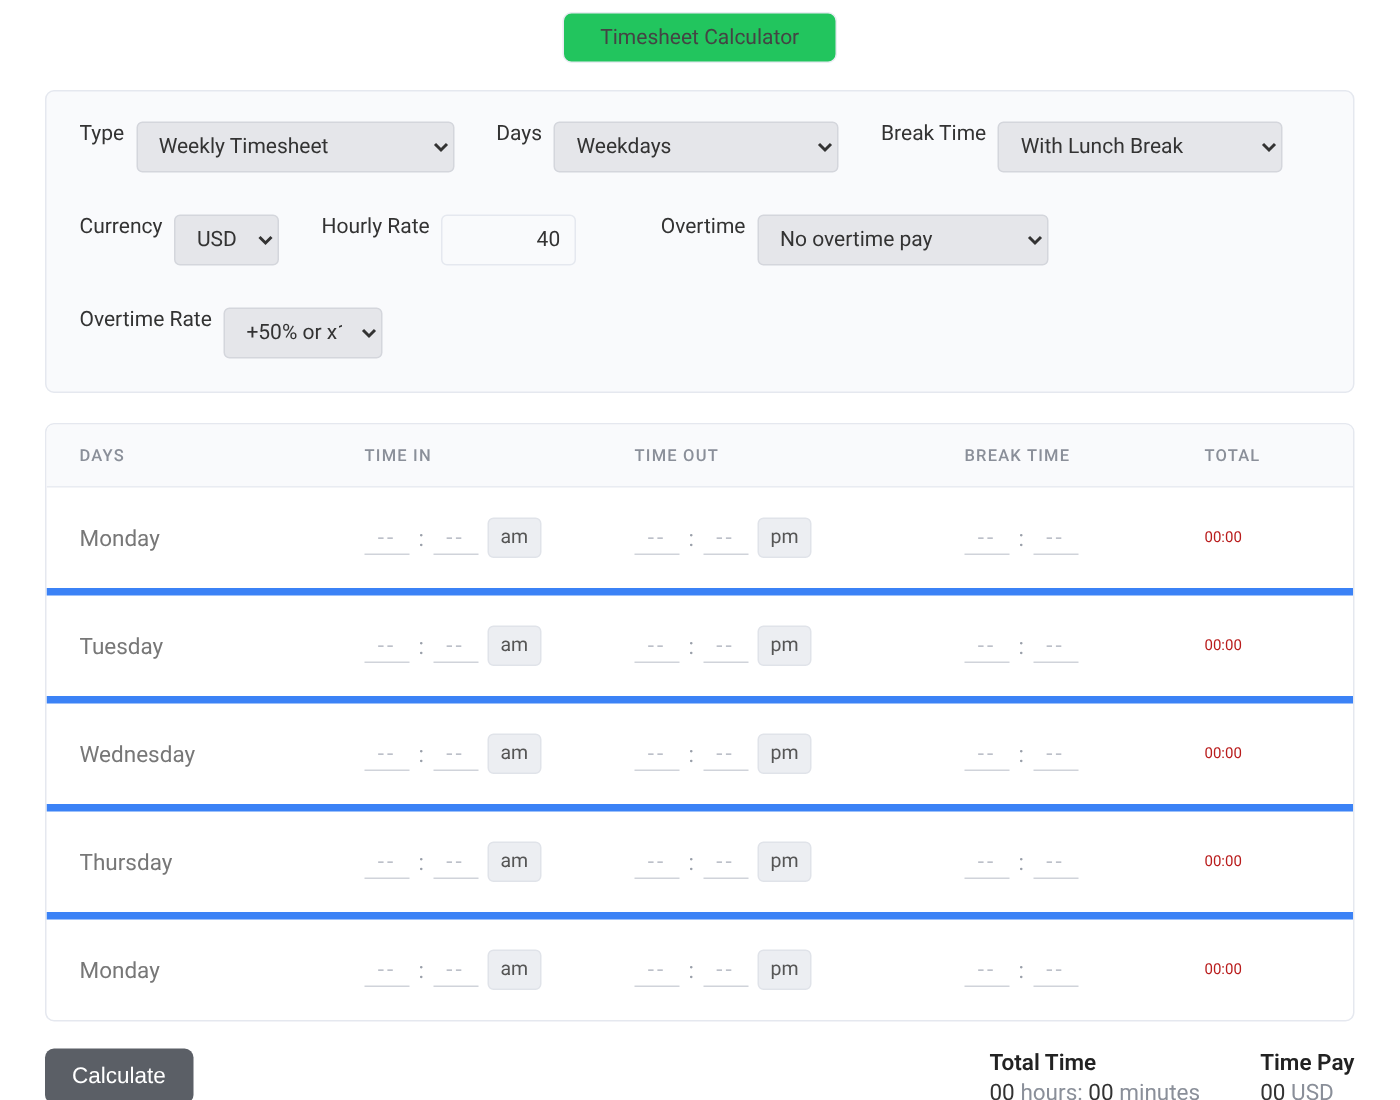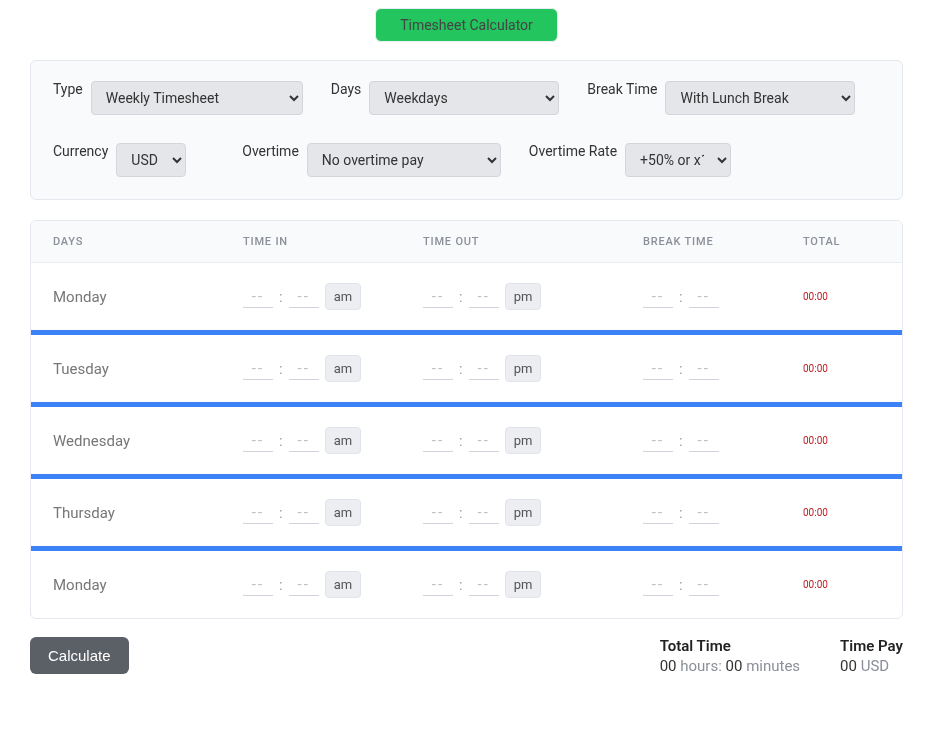--- a/index.html
+++ b/index.html
@@ -192,20 +192,24 @@
         <select class="sel-break">
           <option>With Lunch Break</option>
         </select>
       </div>
       <div class="control-group">
         <span class="control-label">Currency</span>
         <select class="sel-currency">
           <option>USD</option>
         </select>
       </div>
+      <div class="control-group">
+        <span class="control-label">Hourly Rate</span>
+        <input type="text" class="rate" value="40" style="">
+      </div>
       <div class="control-group" style="flex-basis:100%; max-width:0; padding:0; margin:0; height:0;"></div>
       <div class="control-group">
         <span class="control-label">Overtime</span>
         <select class="sel-overtime">
           <option>No overtime pay</option>
         </select>
       </div>
       <div class="control-group">
         <span class="control-label">Overtime Rate</span>
         <select class="sel-ovrate">

